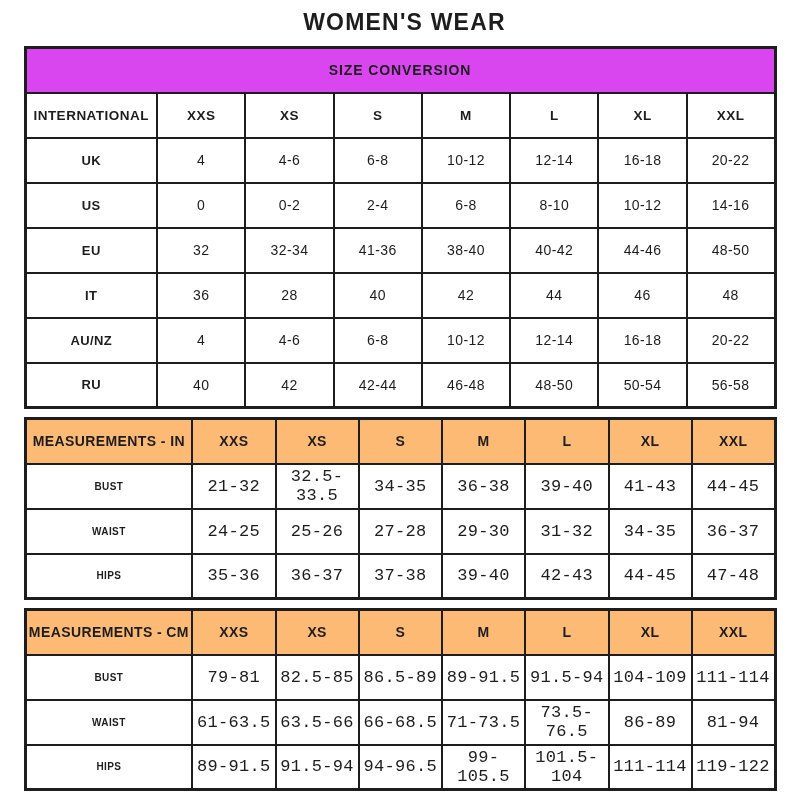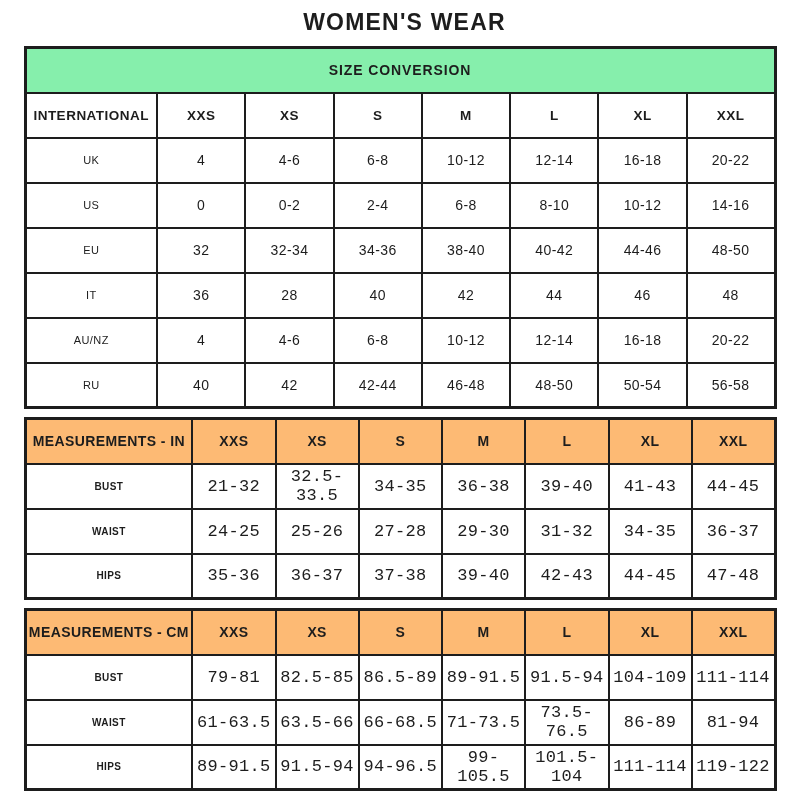--- a/index.html
+++ b/index.html
@@ -30,29 +30,29 @@
   tr { height: 45px; }
   th, td {
     border: 2px solid #1d1d1d;
     text-align: center;
     vertical-align: middle;
     padding: 0 2px;
     letter-spacing: 0.4px;
     overflow: hidden;
   }
   .title-cell {
-    background: #86efac;
+    background: #d946ef;
     font-size: 14px;
     font-weight: 700;
     letter-spacing: 0.9px;
   }
   .conv col.c-label { width: 17.6%; }
   .measure col.c-label { width: 22.3%; }
   .conv .header-row th { font-size: 13.5px; font-weight: 700; letter-spacing: 0.5px; }
-  .conv .data-row th { font-size: 11px; font-weight: 400; }
+  .conv .data-row th { font-size: 13px; font-weight: 700; }
   .conv .data-row td { font-size: 14px; font-weight: 400; }
   .measure .header-row th { background: #fdba74; font-size: 14px; font-weight: 700; }
   .measure .data-row th { font-size: 10px; font-weight: 700; }
   .measure .data-row td { font-size: 17px; font-weight: 400; letter-spacing: 0.3px; font-family: Liberation Mono, monospace; }
 </style>
 </head>
 <body>
 
 <h1 class="page-title">WOMEN'S WEAR</h1>
 
@@ -100,21 +100,21 @@
           <td>2-4</td>
           <td>6-8</td>
           <td>8-10</td>
           <td>10-12</td>
           <td>14-16</td>
         </tr>
         <tr class="data-row">
           <th>EU</th>
           <td>32</td>
           <td>32-34</td>
-          <td>34-36</td>
+          <td>41-36</td>
           <td>38-40</td>
           <td>40-42</td>
           <td>44-46</td>
           <td>48-50</td>
         </tr>
         <tr class="data-row">
           <th>IT</th>
           <td>36</td>
           <td>28</td>
           <td>40</td>

